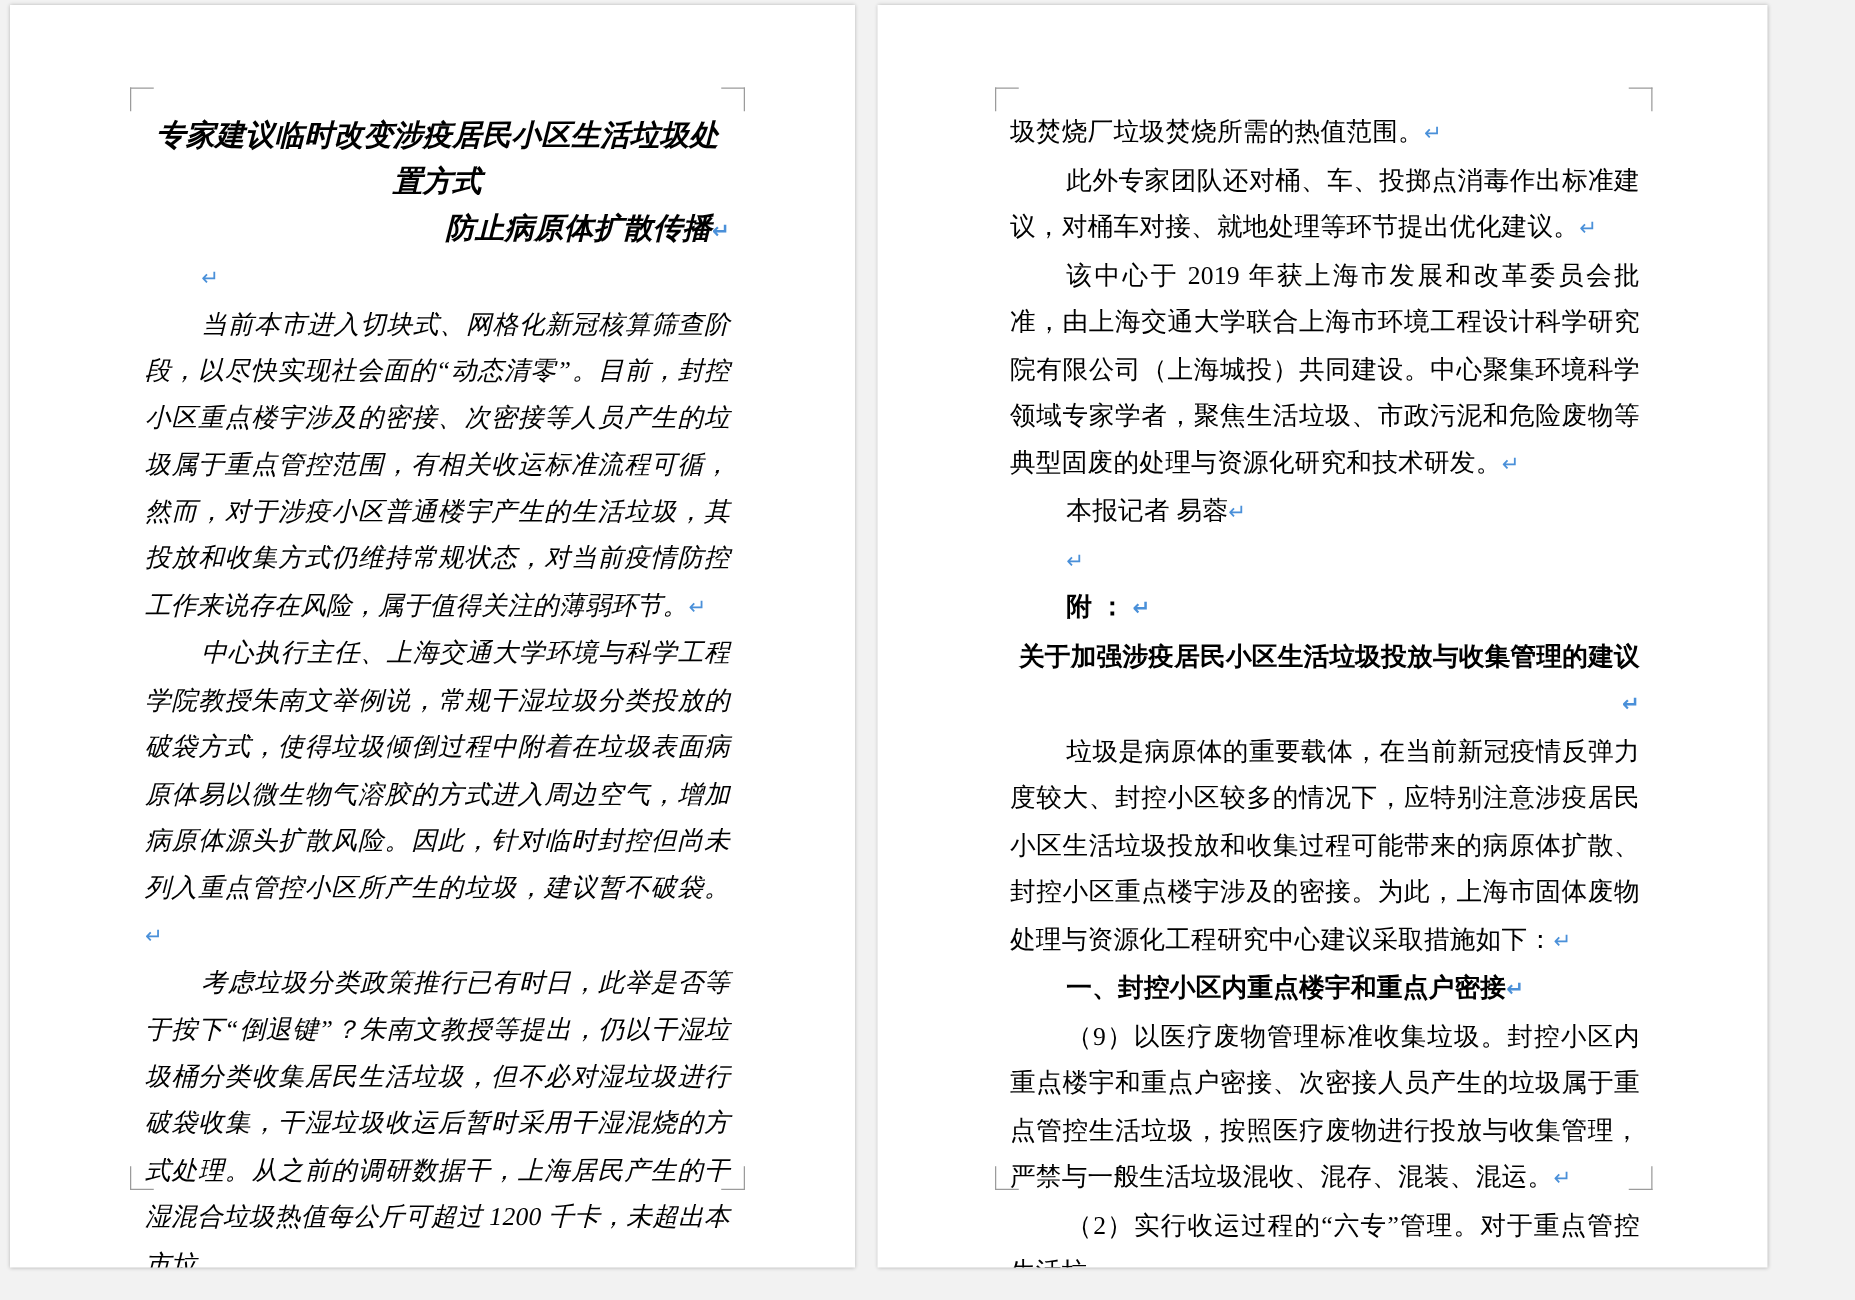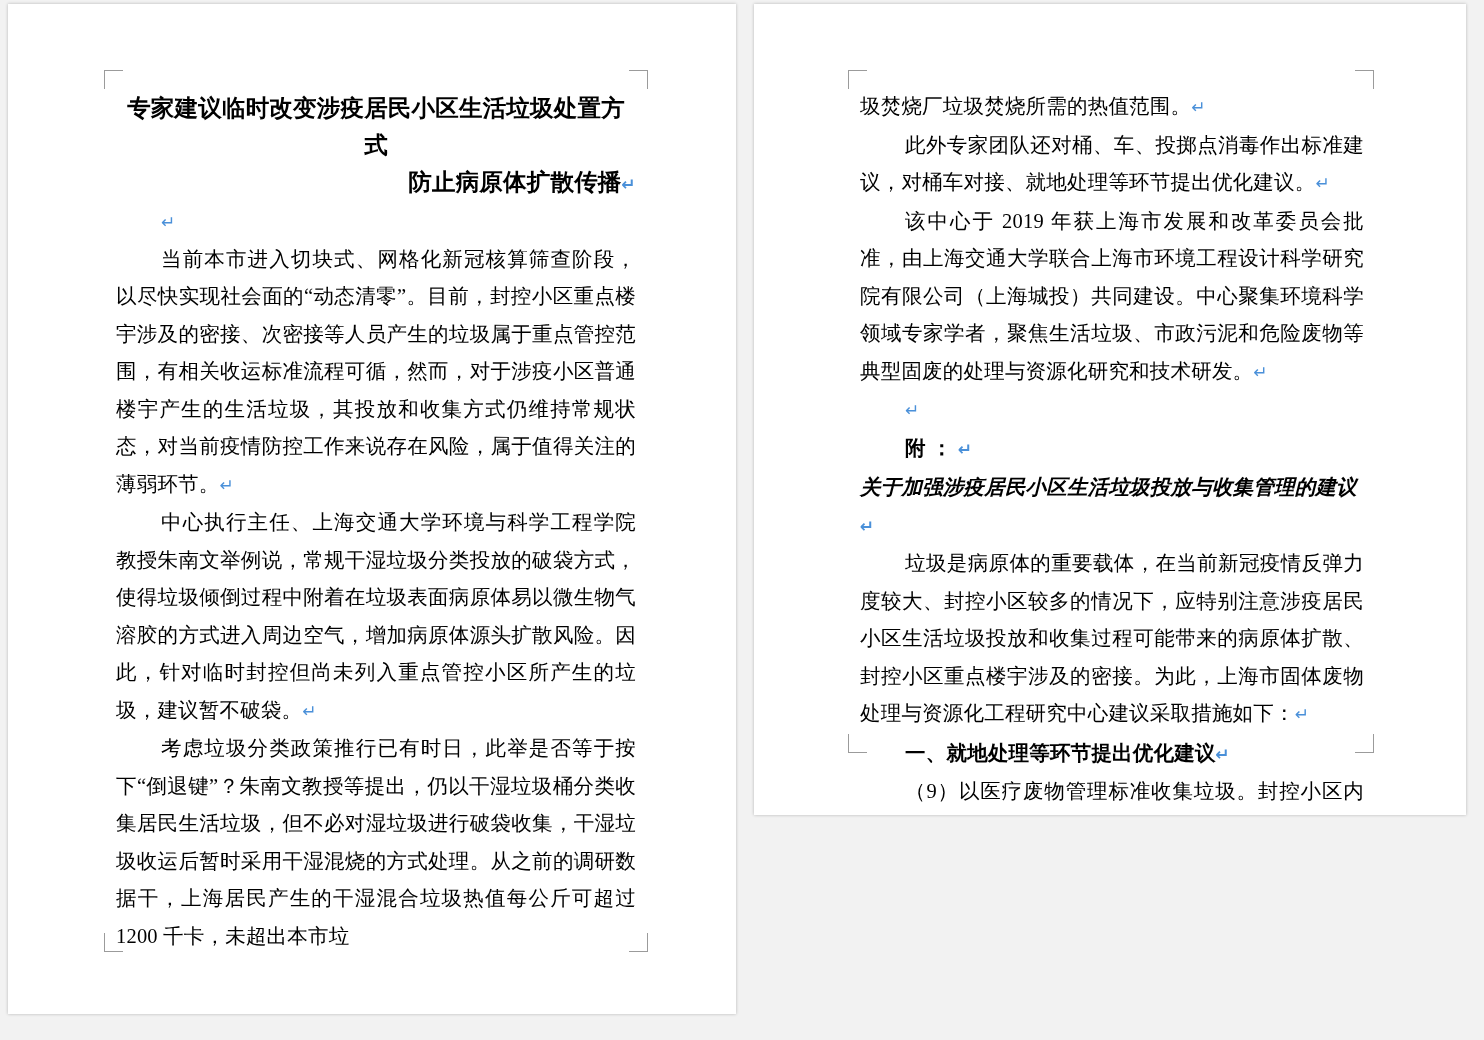--- a/index.html
+++ b/index.html
@@ -22,28 +22,29 @@
     box-sizing: border-box;
   }
   .page {
     position: relative;
     background: #ffffff;
     box-shadow: 0 0 3px rgba(0,0,0,0.25);
     box-sizing: border-box;
     overflow: hidden;
   }
   .page-1 {
-    width: 728px;
+    width: 676px;
     height: 1010px;
     margin-left: 8px;
     margin-top: 4px;
+    font-style: italic;
   }
   .page-2 {
     width: 712px;
-    height: 811px;
+    height: 1010px;
     margin-top: 4px;
   }
   
   .crop {
     position: absolute;
     width: 18px;
     height: 18px;
     border-color: #9b9b9b;
     border-style: solid;
     border-width: 0;
@@ -99,24 +100,23 @@
   }
 
   .sub-head {
     margin: 0;
     text-indent: 2.2em;
     font-weight: bold;
     font-family: "Liberation Sans", "DejaVu Sans", sans-serif;
   }
   .center-head {
     margin: 0;
-    text-align: left;
+    text-align: right;
     font-weight: bold;
     font-family: "Liberation Sans", "DejaVu Sans", sans-serif;
-    font-style: italic;
   }
   .attach {
     margin: 0;
     text-indent: 2.2em;
     font-weight: bold;
     letter-spacing: 6px;
     font-family: "Liberation Sans", "DejaVu Sans", sans-serif;
   }
   .pilcrow {
     color: #4a90d9;
@@ -163,32 +163,33 @@
     <span class="crop bl"></span>
     <span class="crop br"></span>
 
     <div class="content">
       <p class="body" style="text-indent:0"><span>圾焚烧厂垃圾焚烧所需的热值范围。</span><span class="pilcrow">↵</span></p>
 
       <p class="body"><span>此外专家团队还对桶、车、投掷点消毒作出标准建议，对桶车对接、就地处理等环节提出优化建议。</span><span class="pilcrow">↵</span></p>
 
       <p class="body"><span>该中心于 2019 年获上海市发展和改革委员会批准，由上海交通大学联合上海市环境工程设计科学研究院有限公司（上海城投）共同建设。中心聚集环境科学领域专家学者，聚焦生活垃圾、市政污泥和危险废物等典型固废的处理与资源化研究和技术研发。</span><span class="pilcrow">↵</span></p>
 
+      <p class="body"><span>本报记者 易蓉</span><span class="pilcrow">↵</span></p>
 
       <div class="blank-line">
         <span class="pilcrow">↵</span>
       </div>
 
       <p class="attach"><span>附：</span><span class="pilcrow">↵</span></p>
 
       <p class="center-head"><span>关于加强涉疫居民小区生活垃圾投放与收集管理的建议</span><span class="pilcrow">↵</span></p>
 
       <p class="body"><span>垃圾是病原体的重要载体，在当前新冠疫情反弹力度较大、封控小区较多的情况下，应特别注意涉疫居民小区生活垃圾投放和收集过程可能带来的病原体扩散、封控小区重点楼宇涉及的密接。为此，上海市固体废物处理与资源化工程研究中心建议采取措施如下：</span><span class="pilcrow">↵</span></p>
 
-      <p class="sub-head"><span>一、就地处理等环节提出优化建议</span><span class="pilcrow">↵</span></p>
+      <p class="sub-head"><span>一、封控小区内重点楼宇和重点户密接</span><span class="pilcrow">↵</span></p>
 
       <p class="body"><span>（9）以医疗废物管理标准收集垃圾。封控小区内重点楼宇和重点户密接、次密接人员产生的垃圾属于重点管控生活垃圾，按照医疗废物进行投放与收集管理，严禁与一般生活垃圾混收、混存、混装、混运。</span><span class="pilcrow">↵</span></p>
 
       <p class="body"><span>（2）实行收运过程的“六专”管理。对于重点管控生活垃</span></p>
     </div>
   </div>
 
 </div>
 
 </body></html>

